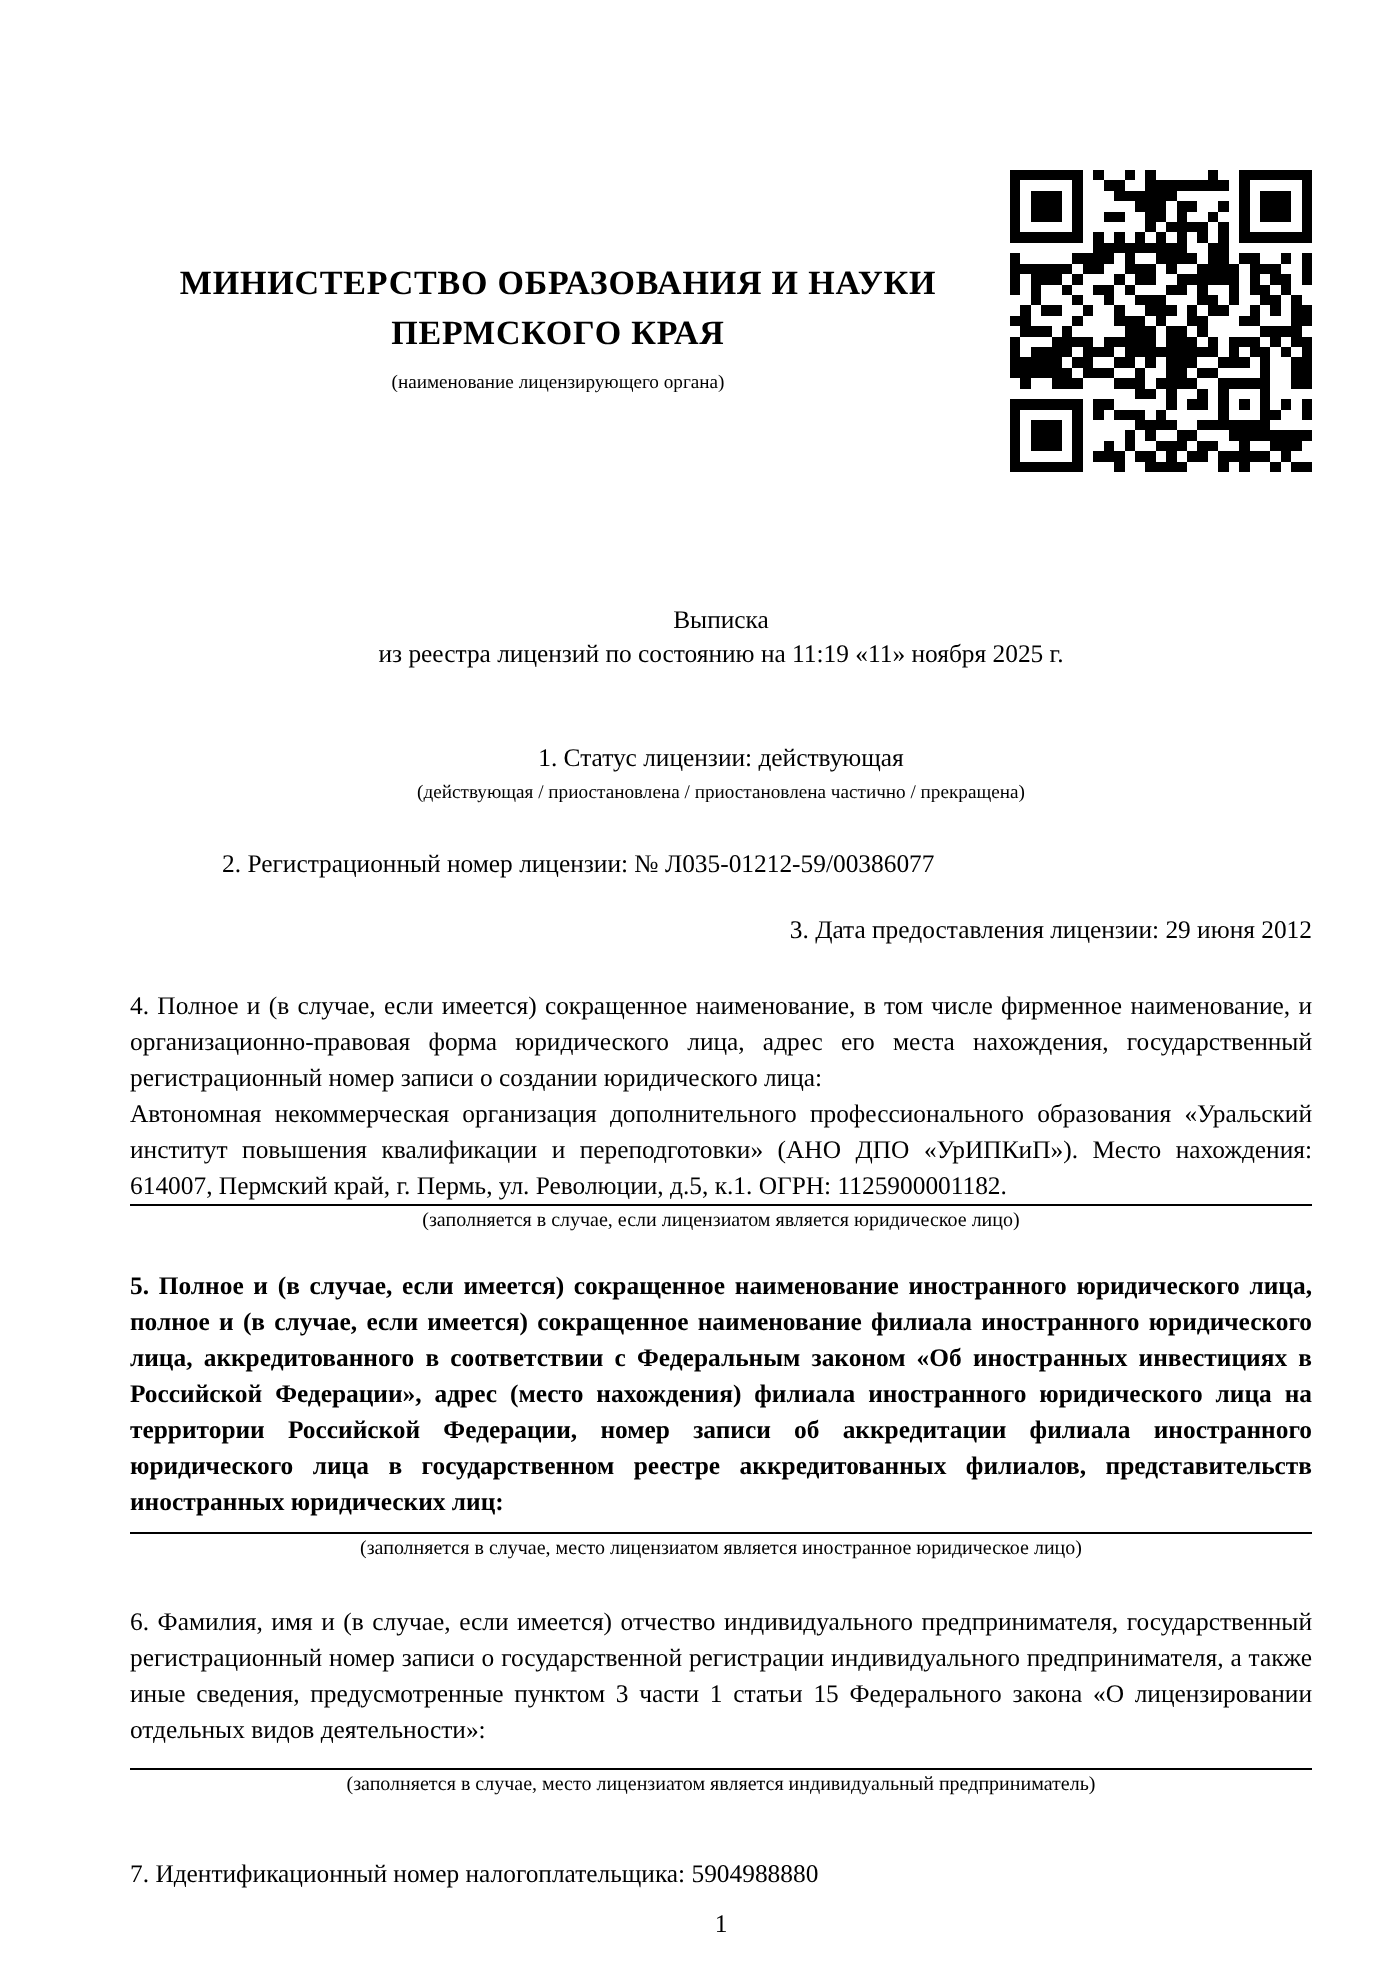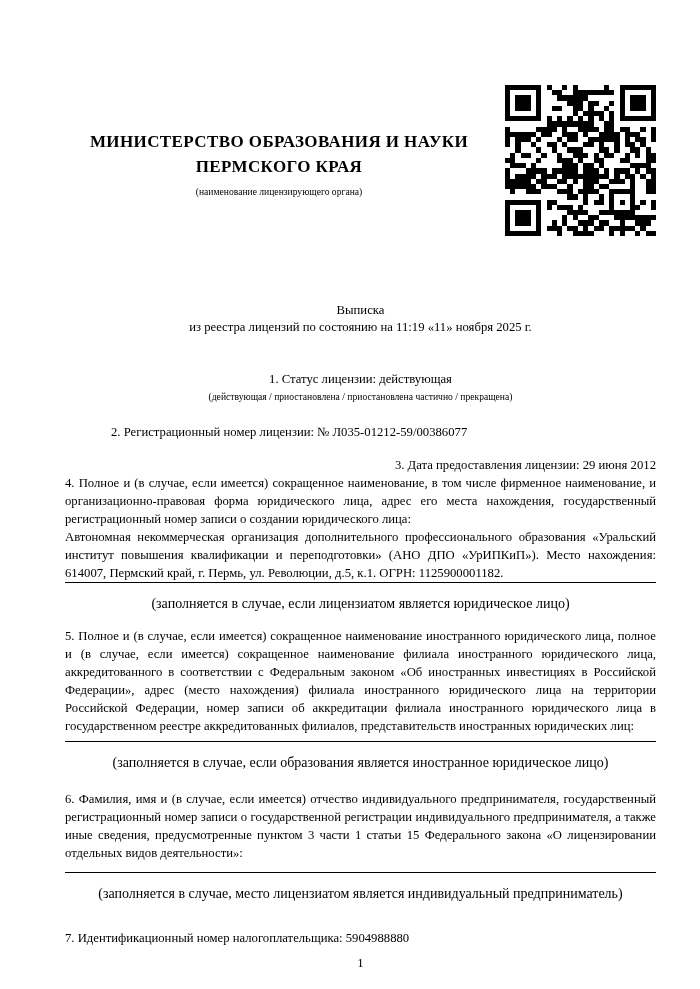--- a/index.html
+++ b/index.html
@@ -55,36 +55,36 @@
   }
   .item {
     font-size: 12.7px;
     line-height: 18px;
     margin: 0;
   }
   .just { text-align: justify; }
   .item-1 { margin-top: 34px; text-align: center; }
   .item-2 { margin-top: 20px; margin-left: 46px; }
   .item-3 { margin-top: 15px; text-align: right; }
-  .item-4 { margin-top: 0; }
-  .item-5 { margin-top: 17px; }
+  .item-4 { margin-top: 20px; }
+  .item-5 { margin-top: 17px; font-weight: bold; }
   .item-6 { margin-top: 21px; }
   .item-7 { margin-top: 29px; }
   .caption-plain {
     font-size: 9.6px;
     line-height: 13px;
     text-align: center;
     margin-top: 2px;
   }
   .rule-caption {
     border-top: 1.5px solid #000000;
-    font-size: 14px;
+    font-size: 10px;
     line-height: 13px;
     text-align: center;
-    padding-top: 14px;
+    padding-top: 1px;
   }
   .fill-space-sm { height: 6px; }
   .fill-space-md { height: 10px; }
   .page-number {
     margin-top: 7px;
     text-align: center;
     font-size: 12.7px;
     line-height: 18px;
   }
   svg { display: block; }
@@ -572,21 +572,21 @@
   <p class="item item-2">2. Регистрационный номер лицензии: № Л035-01212-59/00386077</p>
 
   <p class="item item-3">3. Дата предоставления лицензии: 29 июня 2012</p>
 
   <p class="item item-4 just">4. Полное и (в случае, если имеется) сокращенное наименование, в том числе фирменное наименование, и организационно-правовая форма юридического лица, адрес его места нахождения, государственный регистрационный номер записи о создании юридического лица:</p>
   <p class="item just">Автономная некоммерческая организация дополнительного профессионального образования «Уральский институт повышения квалификации и переподготовки» (АНО ДПО «УрИПКиП»). Место нахождения: 614007, Пермский край, г. Пермь, ул. Революции, д.5, к.1. ОГРН: 1125900001182.</p>
   <div class="rule-caption">(заполняется в случае, если лицензиатом является юридическое лицо)</div>
 
   <p class="item item-5 just">5. Полное и (в случае, если имеется) сокращенное наименование иностранного юридического лица, полное и (в случае, если имеется) сокращенное наименование филиала иностранного юридического лица, аккредитованного в соответствии с Федеральным законом «Об иностранных инвестициях в Российской Федерации», адрес (место нахождения) филиала иностранного юридического лица на территории Российской Федерации, номер записи об аккредитации филиала иностранного юридического лица в государственном реестре аккредитованных филиалов, представительств иностранных юридических лиц:</p>
   <div class="fill-space-sm"></div>
-  <div class="rule-caption">(заполняется в случае, если образования является иностранное юридическое лицо)</div>
+  <div class="rule-caption">(заполняется в случае, место лицензиатом является иностранное юридическое лицо)</div>
 
   <p class="item item-6 just">6. Фамилия, имя и (в случае, если имеется) отчество индивидуального предпринимателя, государственный регистрационный номер записи о государственной регистрации индивидуального предпринимателя, а также иные сведения, предусмотренные пунктом 3 части 1 статьи 15 Федерального закона «О лицензировании отдельных видов деятельности»:</p>
   <div class="fill-space-md"></div>
   <div class="rule-caption">(заполняется в случае, место лицензиатом является индивидуальный предприниматель)</div>
 
   <p class="item item-7">7. Идентификационный номер налогоплательщика: 5904988880</p>
 
   <div class="page-number">1</div>
 
 </div>

